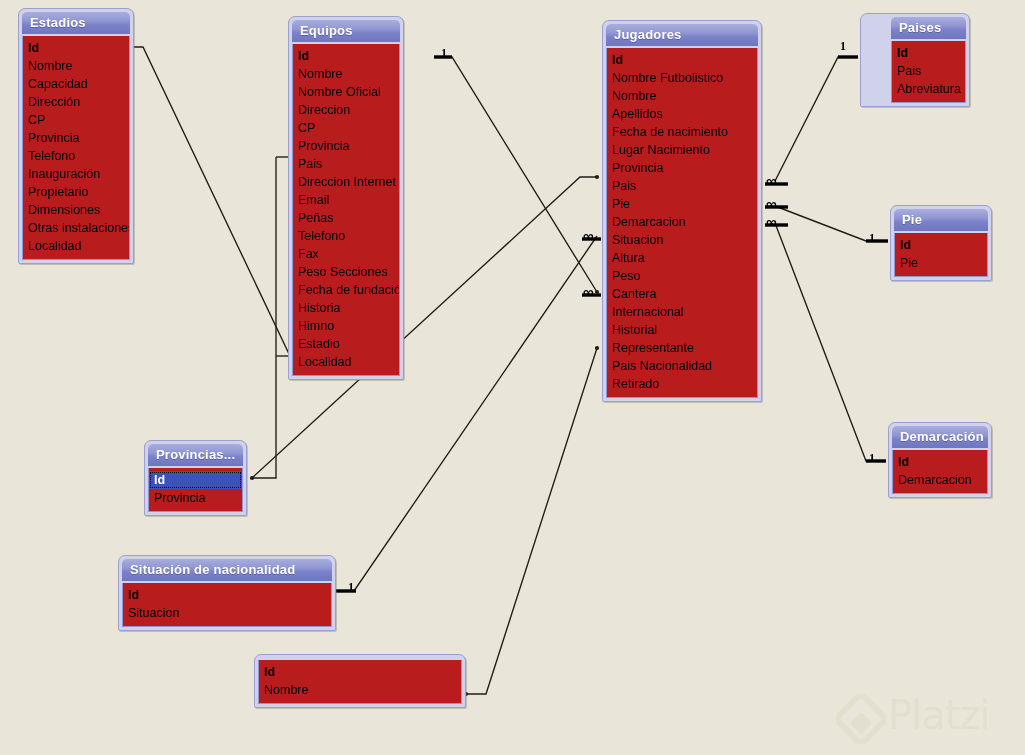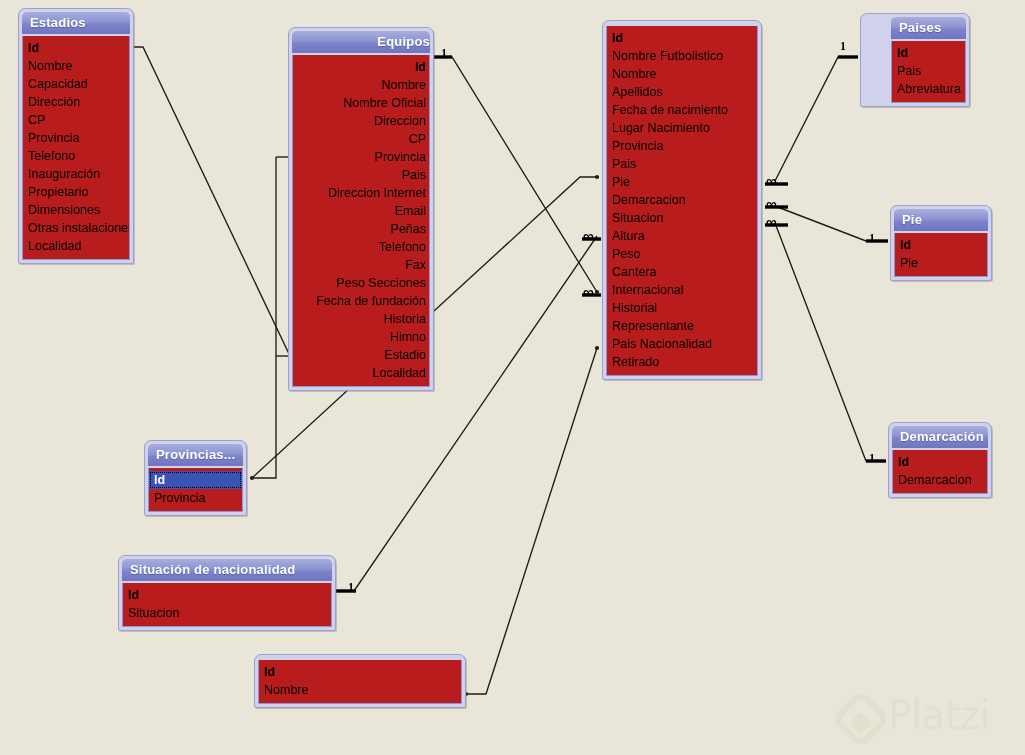--- a/index.html
+++ b/index.html
@@ -160,21 +160,21 @@
           <div class="fld">CP</div>
           <div class="fld">Provincia</div>
           <div class="fld">Telefono</div>
           <div class="fld">Inauguración</div>
           <div class="fld">Propietario</div>
           <div class="fld">Dimensiones</div>
           <div class="fld">Otras instalaciones</div>
           <div class="fld">Localidad</div>
         </div>
       </div>
-      <div class="tbl" style="left: 288px; top: 27px; width: 146px; text-align: right;">
+      <div class="tbl" style="left: 288px; top: 16px; width: 116px;">
         <div class="tbar">Equipos</div>
         <div class="flds">
           <div class="fld pk">Id</div>
           <div class="fld">Nombre</div>
           <div class="fld">Nombre Oficial</div>
           <div class="fld">Direccion</div>
           <div class="fld">CP</div>
           <div class="fld">Provincia</div>
           <div class="fld">Pais</div>
           <div class="fld">Direccion Internet</div>
@@ -184,20 +184,21 @@
           <div class="fld">Fax</div>
           <div class="fld">Peso Secciones</div>
           <div class="fld">Fecha de fundación</div>
           <div class="fld">Historia</div>
           <div class="fld">Himno</div>
           <div class="fld">Estadio</div>
           <div class="fld">Localidad</div>
         </div>
       </div>
       <div class="tbl" style="left: 602px; top: 20px; width: 160px;">
+        <div class="tbar">Jugadores</div>
         <div class="flds">
           <div class="fld pk">Id</div>
           <div class="fld">Nombre Futbolistico</div>
           <div class="fld">Nombre</div>
           <div class="fld">Apellidos</div>
           <div class="fld">Fecha de nacimiento</div>
           <div class="fld">Lugar Nacimiento</div>
           <div class="fld">Provincia</div>
           <div class="fld">Pais</div>
           <div class="fld">Pie</div>

